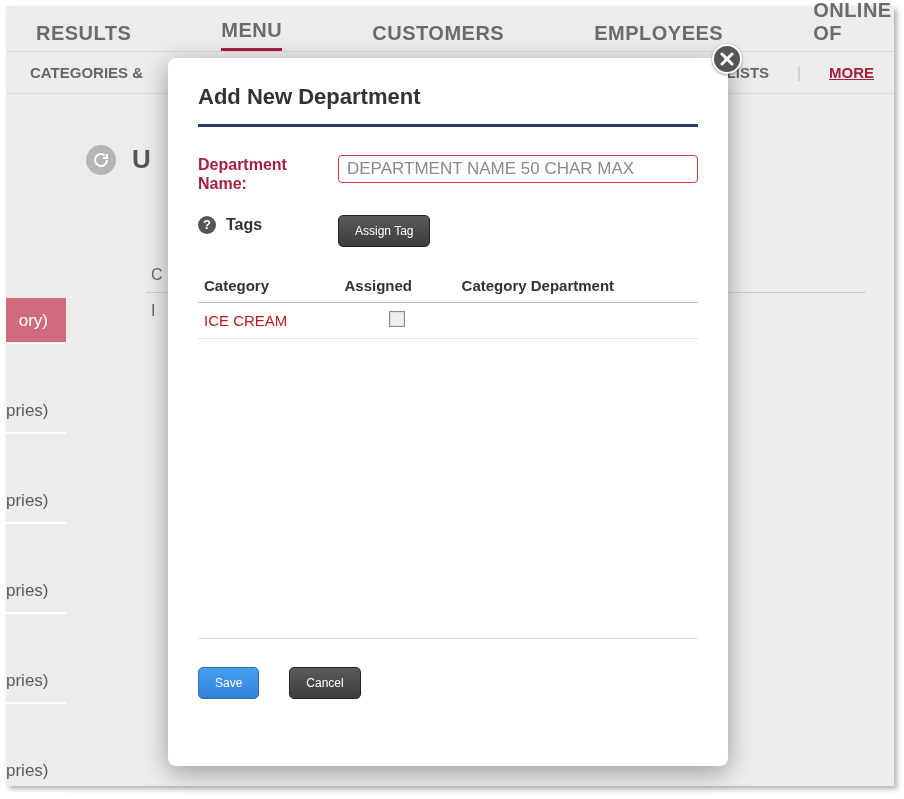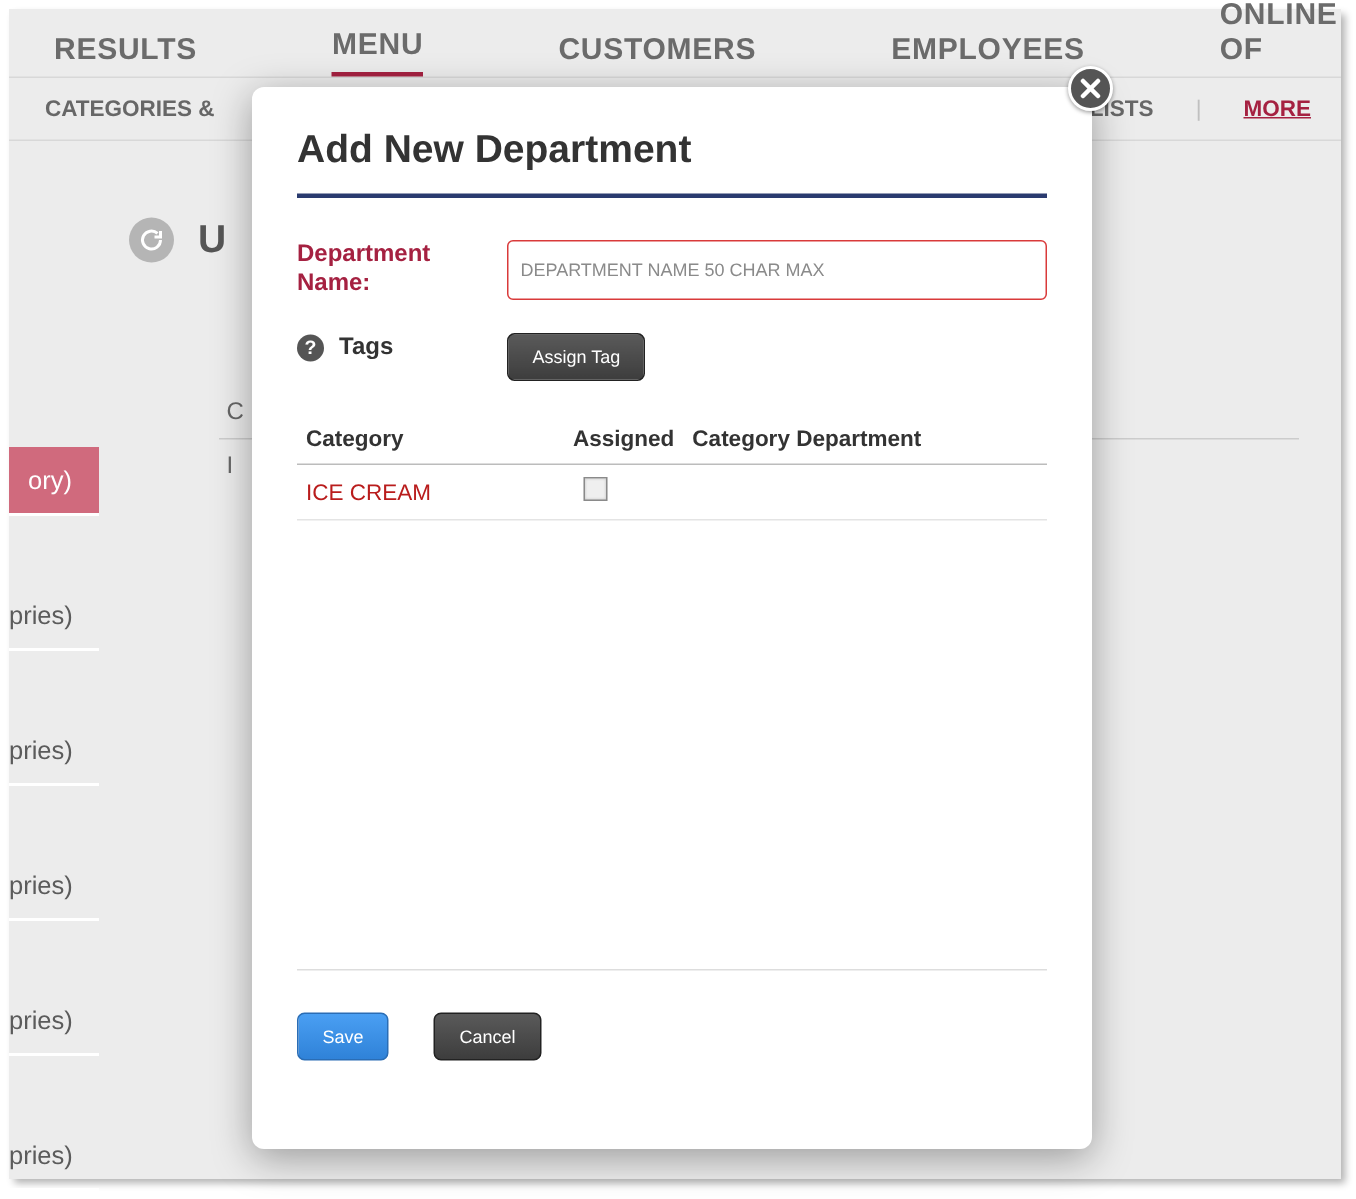--- a/index.html
+++ b/index.html
@@ -107,39 +107,39 @@
     position:absolute; top:-14px; right:-14px;
     width:30px; height:30px; border-radius:50%;
     background:#555; color:#fff;
     display:flex; align-items:center; justify-content:center;
     font-size:20px; font-weight:700;
     border:2px solid #fff;
     box-shadow:0 1px 3px rgba(0,0,0,0.4);
     cursor:pointer;
   }
   .modal-title {
-    font-size:26px; font-weight:700; color:#333;
+    font-size:22px; font-weight:700; color:#333;
     padding-bottom:14px;
     border-bottom:3px solid #2a3b6f;
     margin-bottom:28px;
   }
   .form-row { display:flex; align-items:flex-start; margin-bottom:22px; }
   .form-label {
     width:140px; color:#a52141; font-size:16px; font-weight:600;
     line-height:1.2;
   }
   .form-label.dark { color:#333; font-weight:700; }
   .dept-input {
     flex:1;
     border:1px solid #d93a3a;
     border-radius:4px;
     padding:4px 8px;
-    font-size:12px;
+    font-size:17px;
     color:#777;
-    height:40px;
+    height:28px;
     background:#fff;
   }
   .dept-input::placeholder { color:#8a8a8a; }
   .help-icon {
     width:18px;height:18px;border-radius:50%;
     background:#555;color:#fff;font-size:13px;font-weight:700;
     display:inline-flex;align-items:center;justify-content:center;
     margin-right:10px;
   }
   .btn {
@@ -162,21 +162,21 @@
   
   .cat-table {
     margin-top:22px; width:100%;
     border-collapse:collapse;
   }
   .cat-table th {
     text-align:left; font-size:15px; font-weight:700; color:#333;
     padding:8px 6px;
     border-bottom:1px solid #bcbcbc;
   }
-  .cat-table th.center { text-align:right; }
+  .cat-table th.center { text-align:left; }
   .cat-table td {
     padding:8px 6px;
     font-size:15px; color:#b91c1c;
     border-bottom:1px solid #e4e4e4;
   }
   .cat-table td.center { text-align:center; }
   .chk {
     display:inline-block; width:16px;height:16px;
     border:1px solid #8a8a8a; background:#efefef;
     box-shadow: inset 0 0 2px rgba(0,0,0,0.2);

